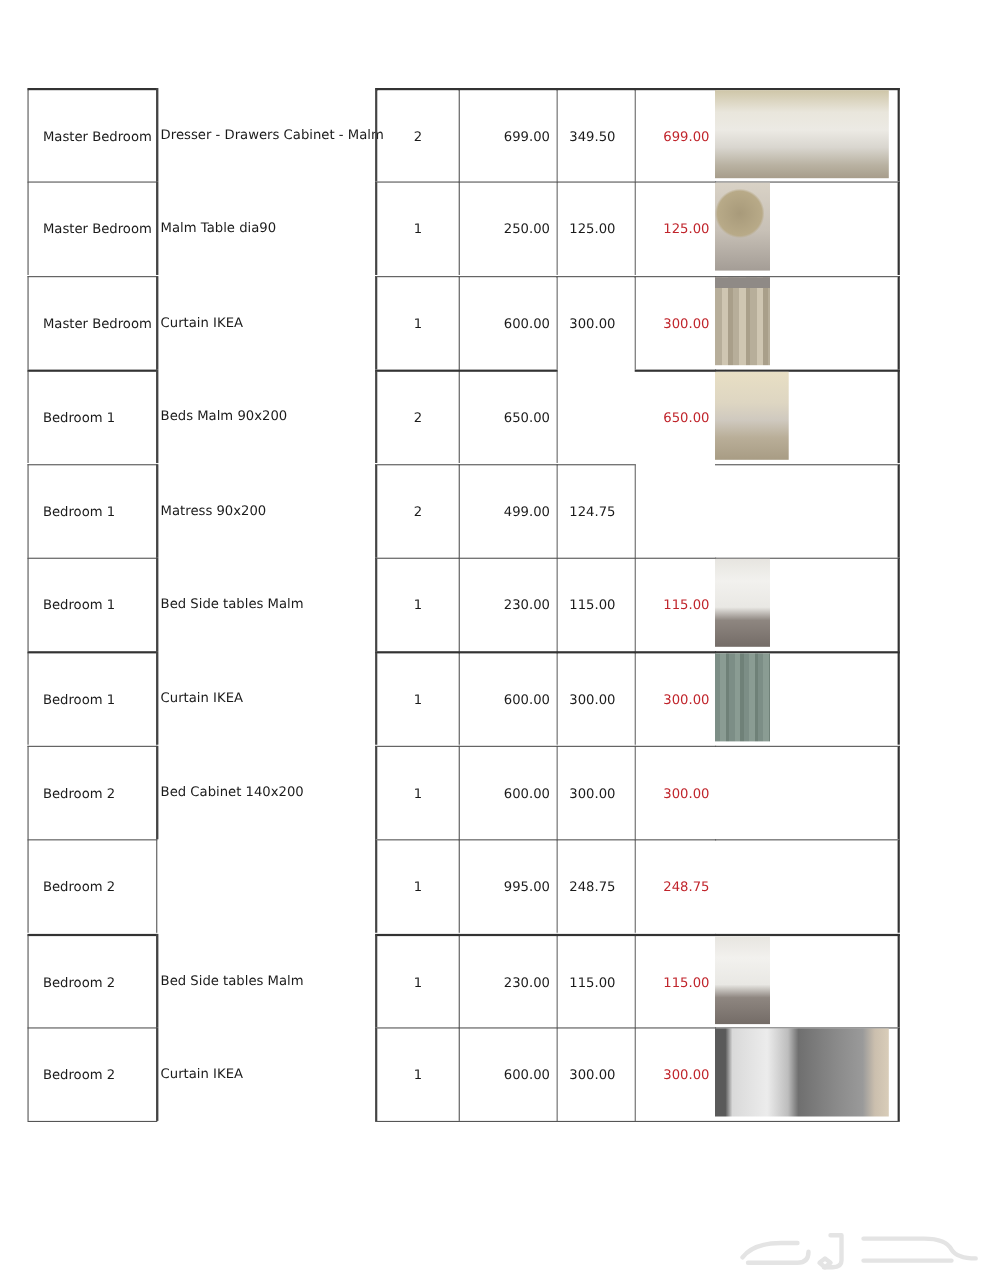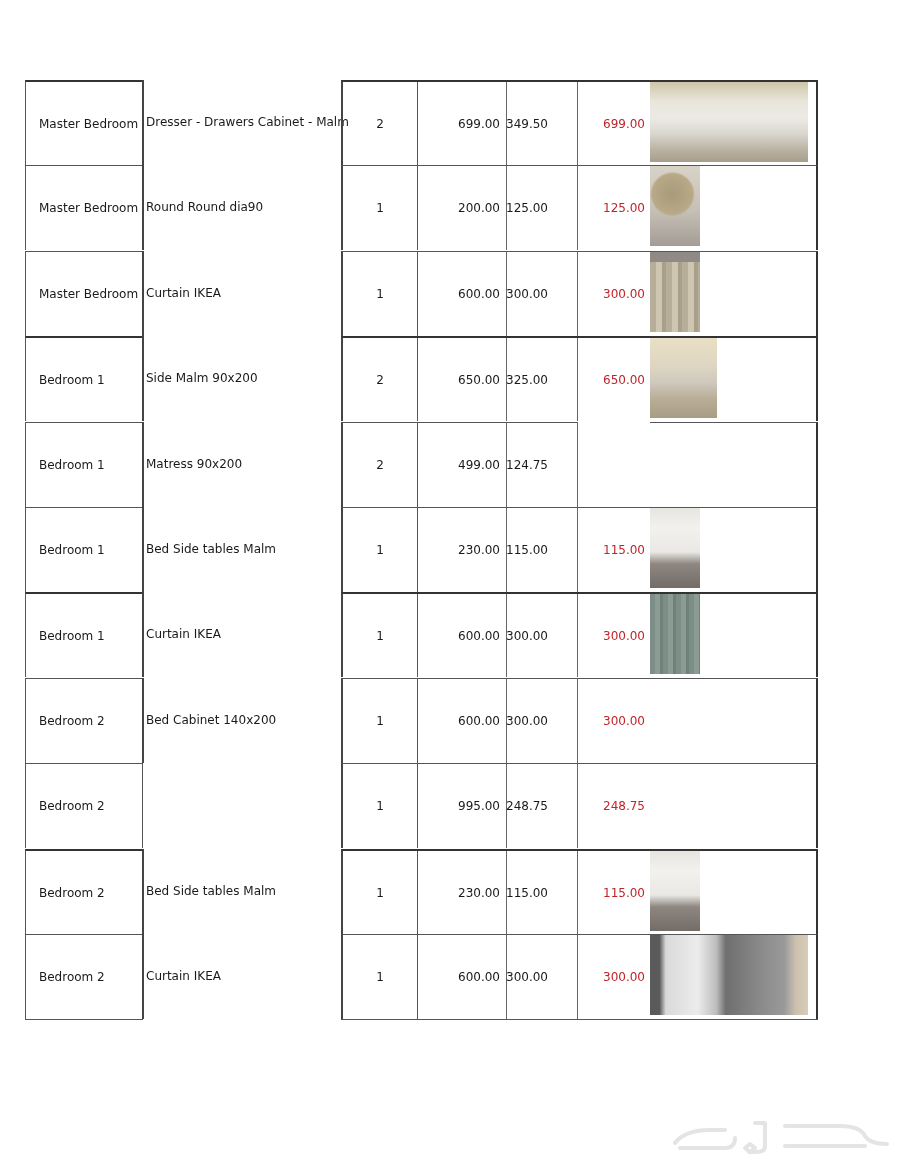--- a/index.html
+++ b/index.html
@@ -6,21 +6,21 @@
   body { width: 900px; height: 1165px; position: relative; overflow: hidden;
          font-family: "DejaVu Sans", sans-serif; color: #1a1a1a; }
   .sheet { position: absolute; left: 25px; top: 80px; }
   .row { position: absolute; left: 0; height: 86px; width: 793px; }
   .cell { position: absolute; top: 0; height: 85px; box-sizing: border-box;
           font-size: 12px; line-height: 85px; white-space: nowrap; }
   .c-room { left: 0; width: 118px; border: 1px solid #555; border-bottom: none; padding-left: 13px; }
   .c-item { left: 117px; width: 200px; padding-left: 2px; border-left: 2px solid #444; }
   .c-qty { left: 316px; width: 77px; border: 1px solid #555; border-left: 2px solid #444; border-bottom: none; text-align: center; }
   .c-price { left: 392px; width: 90px; border-top: 1px solid #555; border-right: 1px solid #666; text-align: right; padding-right: 6px; }
-  .c-half { left: 481px; width: 72px; border-top: 1px solid #555; border-right: 1px solid #666; text-align: left; padding-right: 6px; }
+  .c-half { left: 481px; width: 72px; border-top: 1px solid #555; border-right: 1px solid #666; text-align: center; padding-right: 6px; }
   .c-total { left: 552px; width: 74px; border-top: 1px solid #555; text-align: right; padding-right: 6px; color: #c0242b; }
   .c-photo { left: 625px; width: 168px; border-top: 1px solid #555; border-right: 2px solid #333; }
   .row.thick .c-room, .row.thick .c-qty, .row.thick .c-price, .row.thick .c-half, .row.thick .c-total, .row.thick .c-photo { border-top: 2px solid #333; }
   .bottom-line { position: absolute; height: 0; border-top: 1px solid #555; }
   .photo { position: absolute; top: 0; left: 0; overflow: hidden; }
   .watermark { position: absolute; left: 665px; top: 1108px; width: 230px; height: 50px; }
 </style>
 </head>
 <body>
 
@@ -31,46 +31,45 @@
       <div class="cell c-qty">2</div>
       <div class="cell c-price">699.00</div>
       <div class="cell c-half">349.50</div>
       <div class="cell c-total">699.00</div>
       <div class="cell c-photo">
         <div class="photo" style="background: linear-gradient(rgb(207, 198, 168) 0%, rgb(233, 230, 220) 25%, rgb(236, 234, 228) 45%, rgb(217, 214, 207) 65%, rgb(185, 178, 162) 85%, rgb(167, 157, 139) 100%); width: 158px; height: 80px;"></div>
       </div>
     </div>
     <div class="row" style="top: 85.4px;">
       <div class="cell c-room">Master Bedroom</div>
-      <div class="cell c-item">Round Round dia90</div>
+      <div class="cell c-item">Malm Table dia90</div>
       <div class="cell c-qty">1</div>
-      <div class="cell c-price">200.00</div>
+      <div class="cell c-price">250.00</div>
       <div class="cell c-half">125.00</div>
       <div class="cell c-total">125.00</div>
       <div class="cell c-photo">
         <div class="photo" style="background: radial-gradient(45% 28% at 45% 35%, rgb(168, 154, 122) 0%, rgb(184, 170, 136) 90%, transparent 100%), linear-gradient(rgb(217, 210, 198) 0%, rgb(199, 192, 182) 55%, rgb(164, 157, 150) 100%); width: 50px; height: 80px;"></div>
       </div>
     </div>
     <div class="row" style="top: 170.8px;">
       <div class="cell c-room">Master Bedroom</div>
       <div class="cell c-item">Curtain IKEA</div>
       <div class="cell c-qty">1</div>
       <div class="cell c-price">600.00</div>
       <div class="cell c-half">300.00</div>
       <div class="cell c-total">300.00</div>
       <div class="cell c-photo">
         <div class="photo" style="background: linear-gradient(rgb(143, 138, 134) 0px, rgb(143, 138, 134) 12%, transparent 12%), repeating-linear-gradient(90deg, rgb(183, 174, 154) 0px, rgb(183, 174, 154) 6px, rgb(207, 198, 178) 6px, rgb(207, 198, 178) 12px, rgb(169, 159, 138) 12px, rgb(169, 159, 138) 16px); width: 50px; height: 80px;"></div>
       </div>
     </div>
     <div class="row thick" style="top: 256.2px;">
       <div class="cell c-room">Bedroom 1</div>
-      <div class="cell c-item">Side Malm 90x200</div>
+      <div class="cell c-item">Beds Malm 90x200</div>
       <div class="cell c-qty">2</div>
       <div class="cell c-price">650.00</div>
-      <div class="cell c-half">325.00</div>
       <div class="cell c-total">650.00</div>
       <div class="cell c-photo">
         <div class="photo" style="background: linear-gradient(rgb(232, 223, 196) 0%, rgb(222, 214, 194) 35%, rgb(207, 201, 191) 55%, rgb(185, 174, 152) 75%, rgb(168, 156, 132) 100%); width: 67px; height: 80px;"></div>
       </div>
     </div>
     <div class="row" style="top: 341.6px;">
       <div class="cell c-room">Bedroom 1</div>
       <div class="cell c-item">Matress 90x200</div>
       <div class="cell c-qty">2</div>
       <div class="cell c-price">499.00</div>

